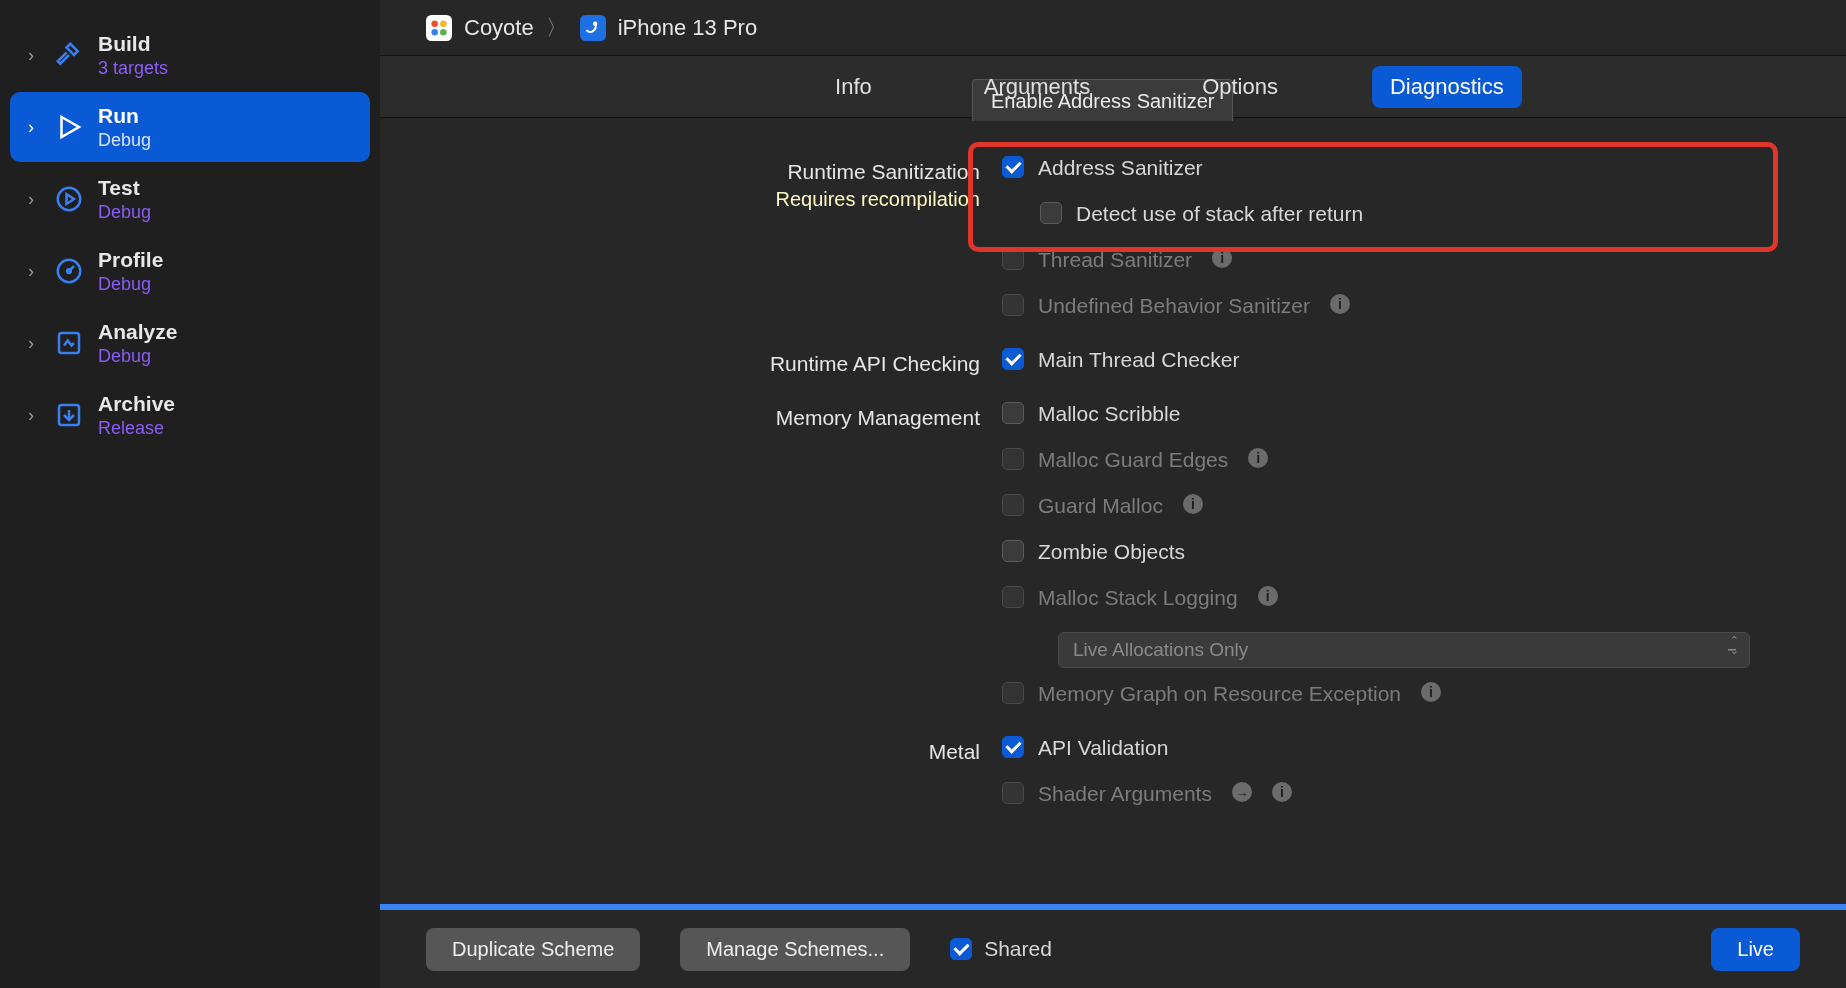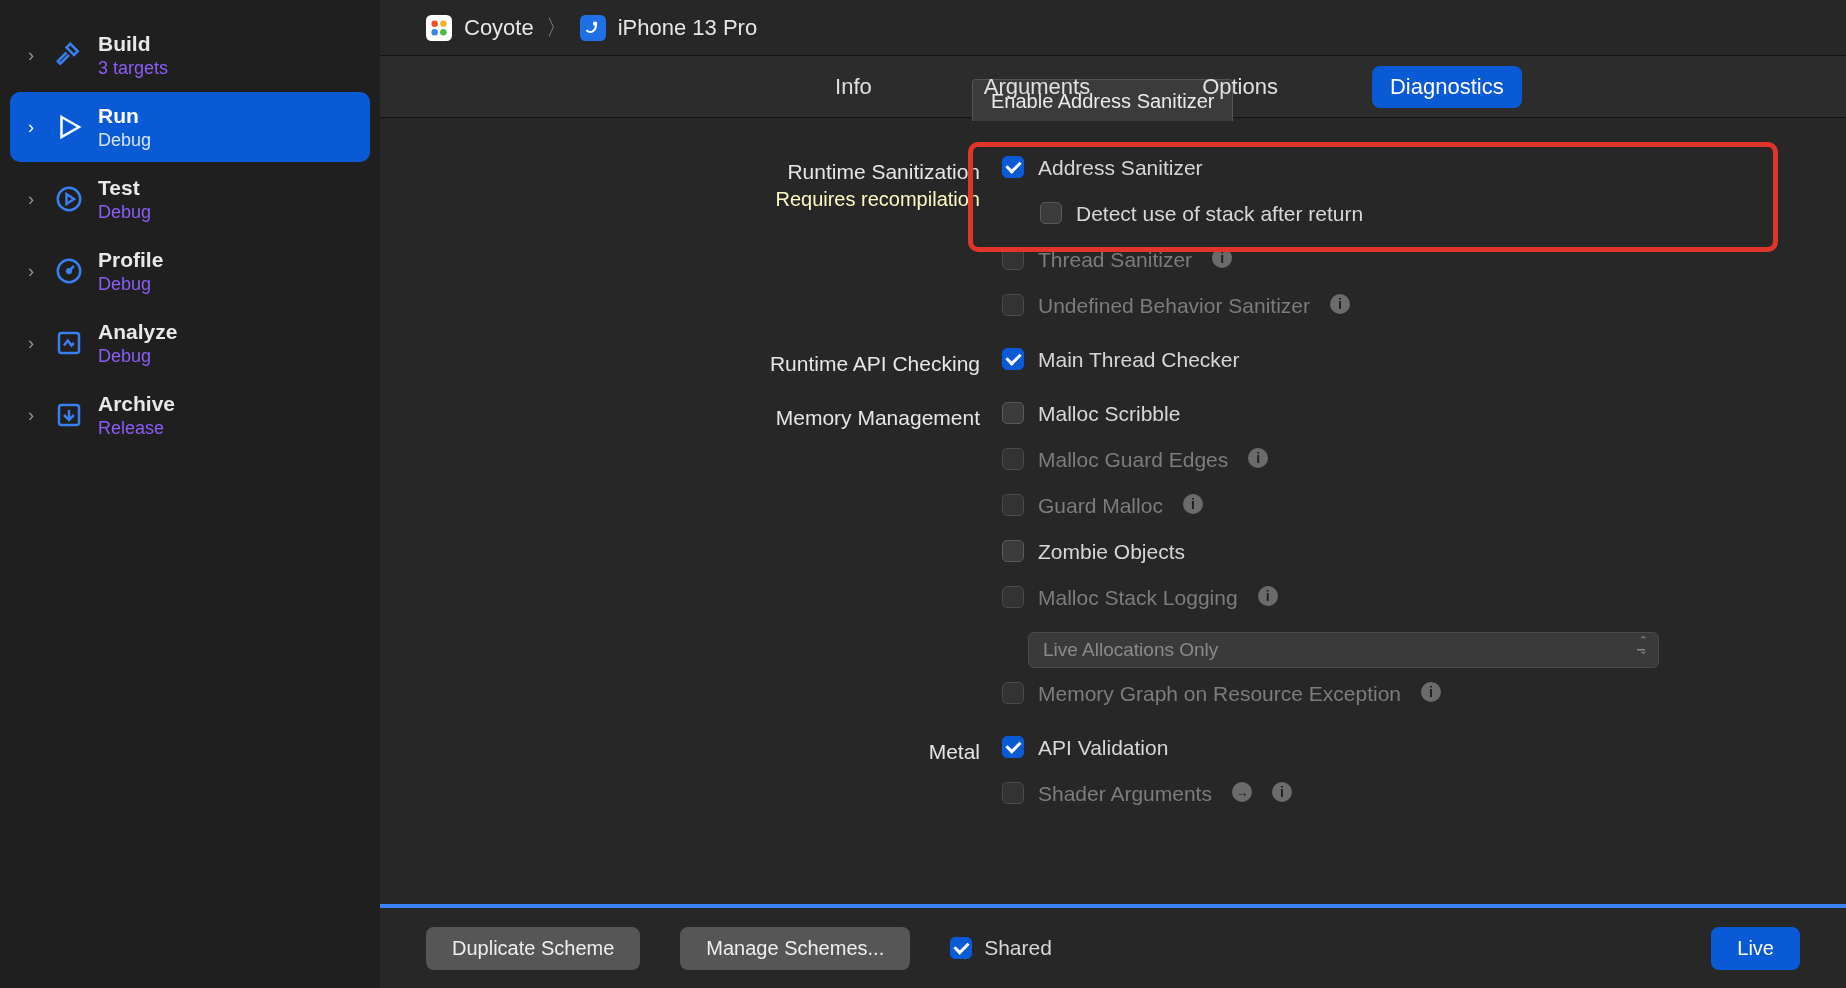--- a/index.html
+++ b/index.html
@@ -214,23 +214,23 @@
     margin-left: 6px;
   }
 
   .select {
     background: #3a3a3a;
     border: 1px solid #4a4a4a;
     border-radius: 6px;
     padding: 6px 30px 6px 14px;
     color: #8a8a8a;
     font-size: 19px;
-    width: 631px;
+    width: 692px;
     position: relative;
-    margin-left: 26px;
+    margin-left: 56px;
   }
   .select::after {
     content: "";
     position: absolute;
     right: 12px; top: 50%;
     width: 10px; height: 10px;
     transform: translateY(-50%);
     background:
       linear-gradient(#888,#888) center/8px 1.5px no-repeat;
   }
@@ -239,21 +239,21 @@
     white-space: pre;
     position: absolute;
     right: 10px; top: 2px;
     font-size: 11px; line-height: 10px;
     color: #888;
   }
 
   
   .footer {
     height: 84px;
-    border-top: 4px solid #3b82f6;
+    border-top: 6px solid #3b82f6;
     background: #272727;
     display: flex;
     align-items: center;
     padding: 0 46px;
     gap: 40px;
   }
   .btn {
     background: #565656;
     color: #eee;
     font-size: 20px;

